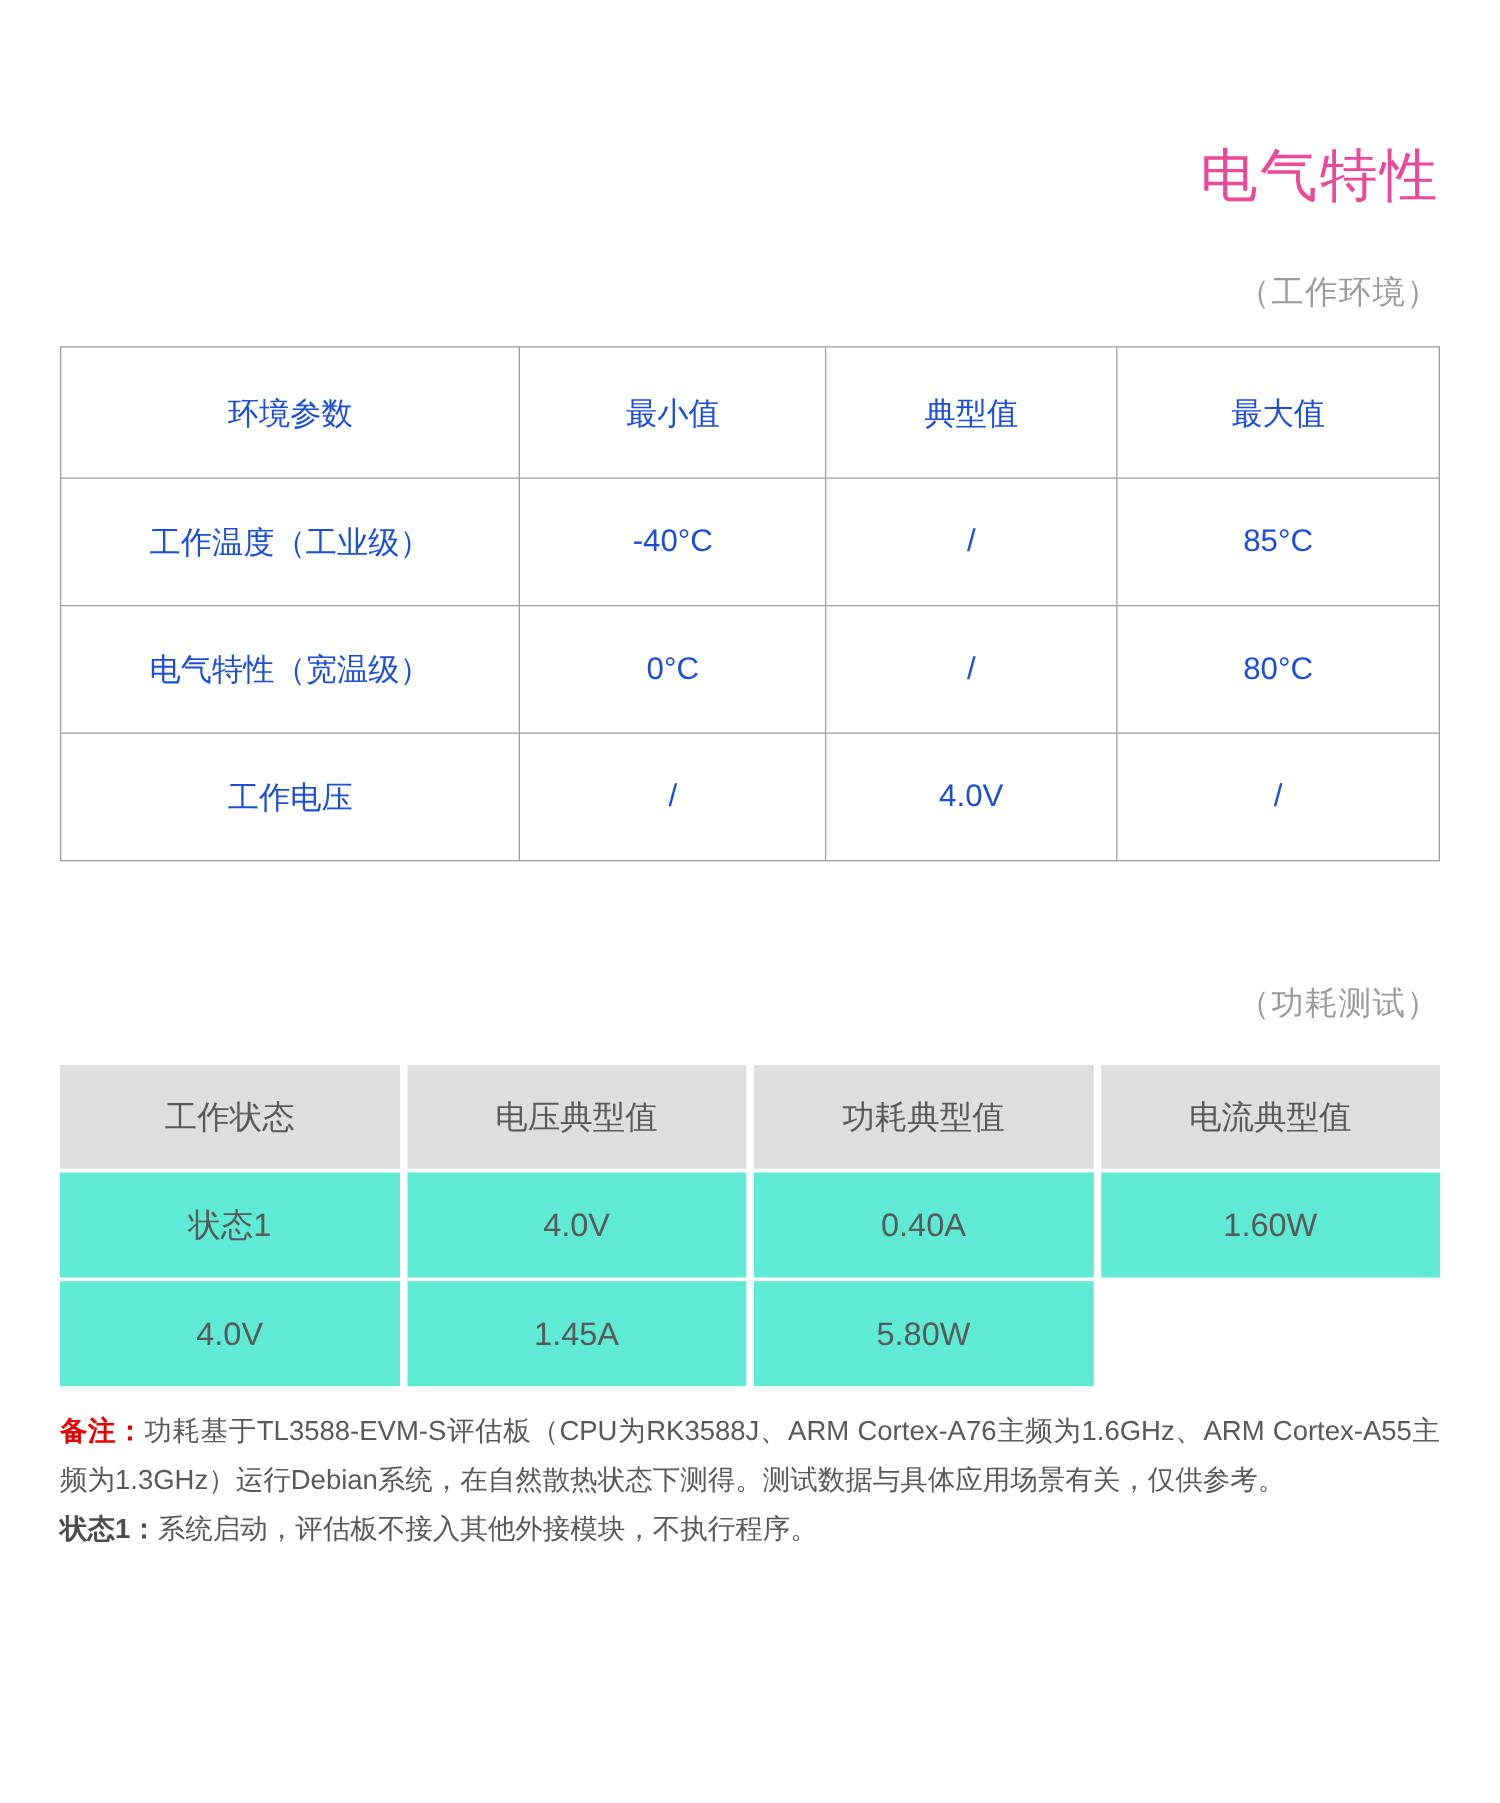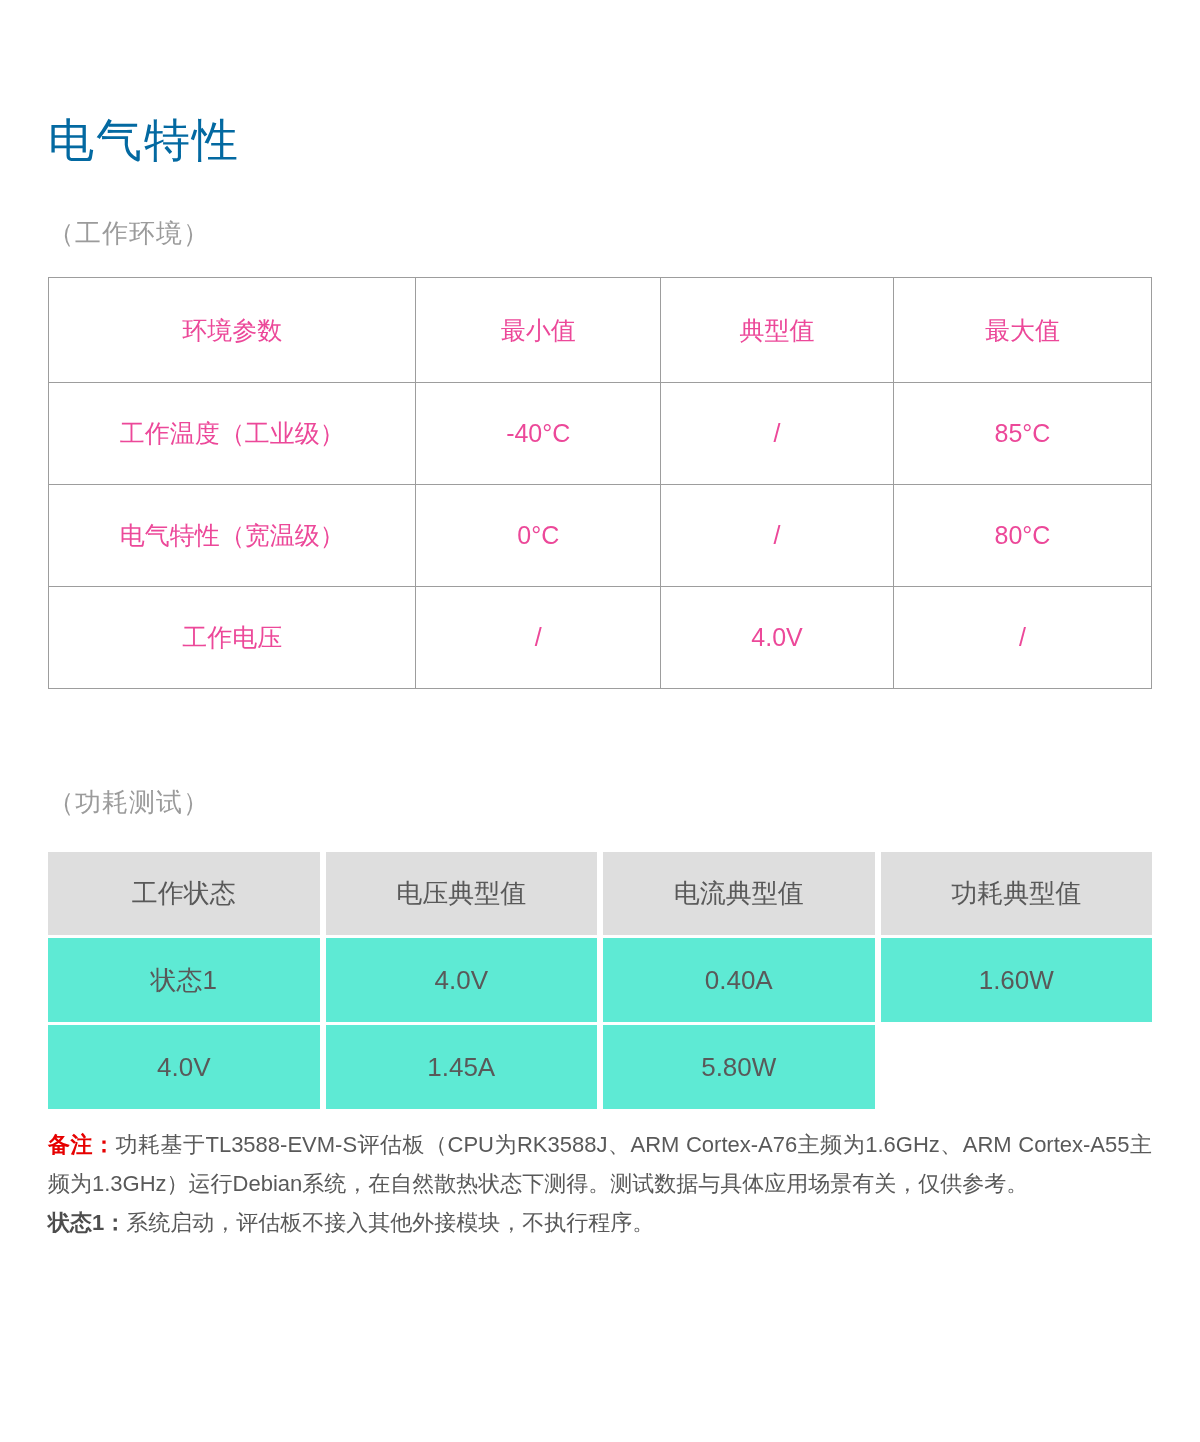--- a/index.html
+++ b/index.html
@@ -13,48 +13,48 @@
     min-height: 1442px;
   }
   .page {
     width: 1104px;
     margin: 0 auto;
     padding: 0;
   }
   .title {
     margin: 0;
     padding-top: 110px;
-    text-align: left;
+    text-align: right;
     font-size: 46px;
     font-weight: 500;
-    color: #0369a1;
+    color: #ec4899;
     letter-spacing: 2px;
   }
   .subtitle {
     margin-top: 44px;
-    text-align: left;
+    text-align: right;
     font-size: 26px;
     font-weight: 400;
     color: #9b9b9b;
     letter-spacing: 1px;
   }
   
   .env-table {
     width: 1104px;
     margin-top: 26px;
     border-collapse: collapse;
     table-layout: fixed;
   }
   .env-table th, .env-table td {
     border: 1px solid #9d9d9d;
     text-align: center;
     vertical-align: middle;
     font-weight: 400;
     font-size: 25px;
-    color: #ec4899;
+    color: #1d4ed8;
     padding: 0;
   }
   .env-table th { height: 104px; }
   .env-table td { height: 101px; }
   .col-param { width: 33.3%; }
   .col-min   { width: 22.2%; }
   .col-typ   { width: 21.1%; }
   .col-max   { width: 23.4%; }
   
   .subtitle-power { margin-top: 96px; }
@@ -138,22 +138,22 @@
         <td>/</td>
       </tr>
     </tbody>
   </table>
 
   <div class="subtitle subtitle-power">（功耗测试）</div>
 
   <div class="power-table">
     <div class="pt-cell pt-header">工作状态</div>
     <div class="pt-cell pt-header">电压典型值</div>
+    <div class="pt-cell pt-header">功耗典型值</div>
     <div class="pt-cell pt-header">电流典型值</div>
-    <div class="pt-cell pt-header">功耗典型值</div>
 
     <div class="pt-cell">状态1</div>
     <div class="pt-cell">4.0V</div>
     <div class="pt-cell">0.40A</div>
     <div class="pt-cell">1.60W</div>
 
     <div class="pt-cell">4.0V</div>
     <div class="pt-cell">1.45A</div>
     <div class="pt-cell">5.80W</div>
   </div>

